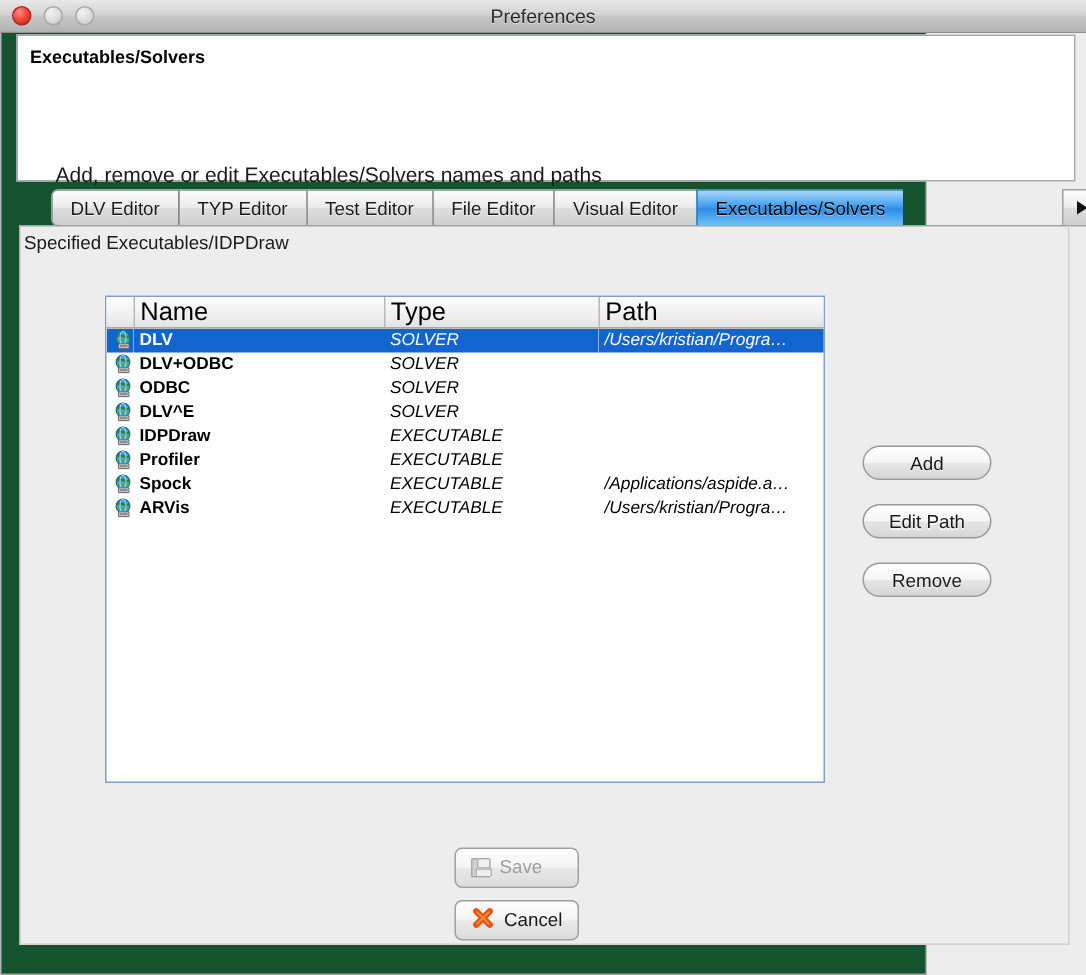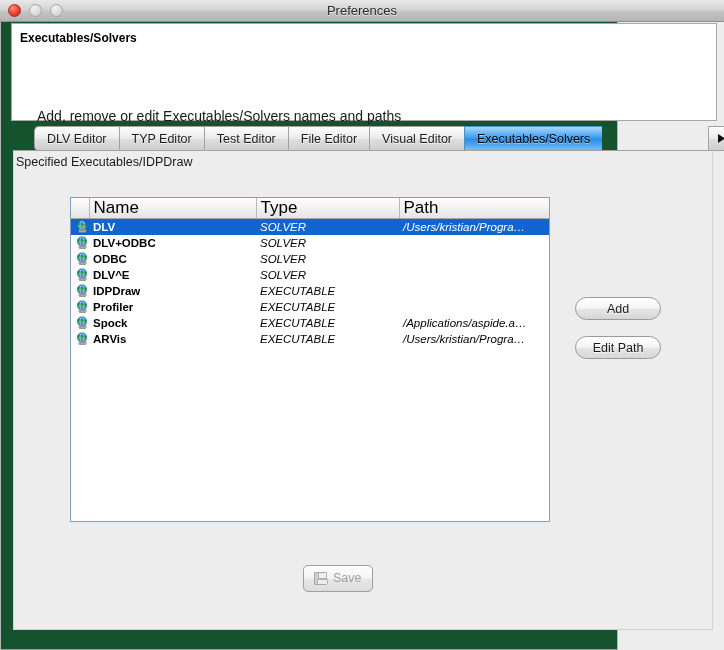--- a/index.html
+++ b/index.html
@@ -391,24 +391,40 @@
                 <td class="c-type">EXECUTABLE</td>
                 <td class="c-path">/Users/kristian/Progra…</td>
               </tr>
             </tbody>
         </table>
       </div>
 
       <div class="side-buttons">
         <button class="aqua-btn">Add</button>
         <button class="aqua-btn">Edit Path</button>
+        <button class="aqua-btn">Remove</button>
       </div>
 
       <div class="bottom-buttons">
         <button class="sq-btn disabled" disabled="">
           <span class="floppy"></span>
           <span class="lbl">Save</span>
         </button>
+        <button class="sq-btn">
+          <span>
+            <svg width="16" height="16" viewBox="0 0 16 16">
+              <g stroke="#e8540f" stroke-width="4.2" stroke-linecap="round">
+                <line x1="3.5" y1="3.5" x2="12.5" y2="12.5"></line>
+                <line x1="12.5" y1="3.5" x2="3.5" y2="12.5"></line>
+              </g>
+              <g stroke="#f98a3c" stroke-width="1.4" stroke-linecap="round">
+                <line x1="4.2" y1="4.2" x2="11.8" y2="11.8"></line>
+                <line x1="11.8" y1="4.2" x2="4.2" y2="11.8"></line>
+              </g>
+            </svg>
+          </span>
+          <span class="lbl">Cancel</span>
+        </button>
       </div>
 
     </div>
   </div>
 </div>
 
 </body></html>

